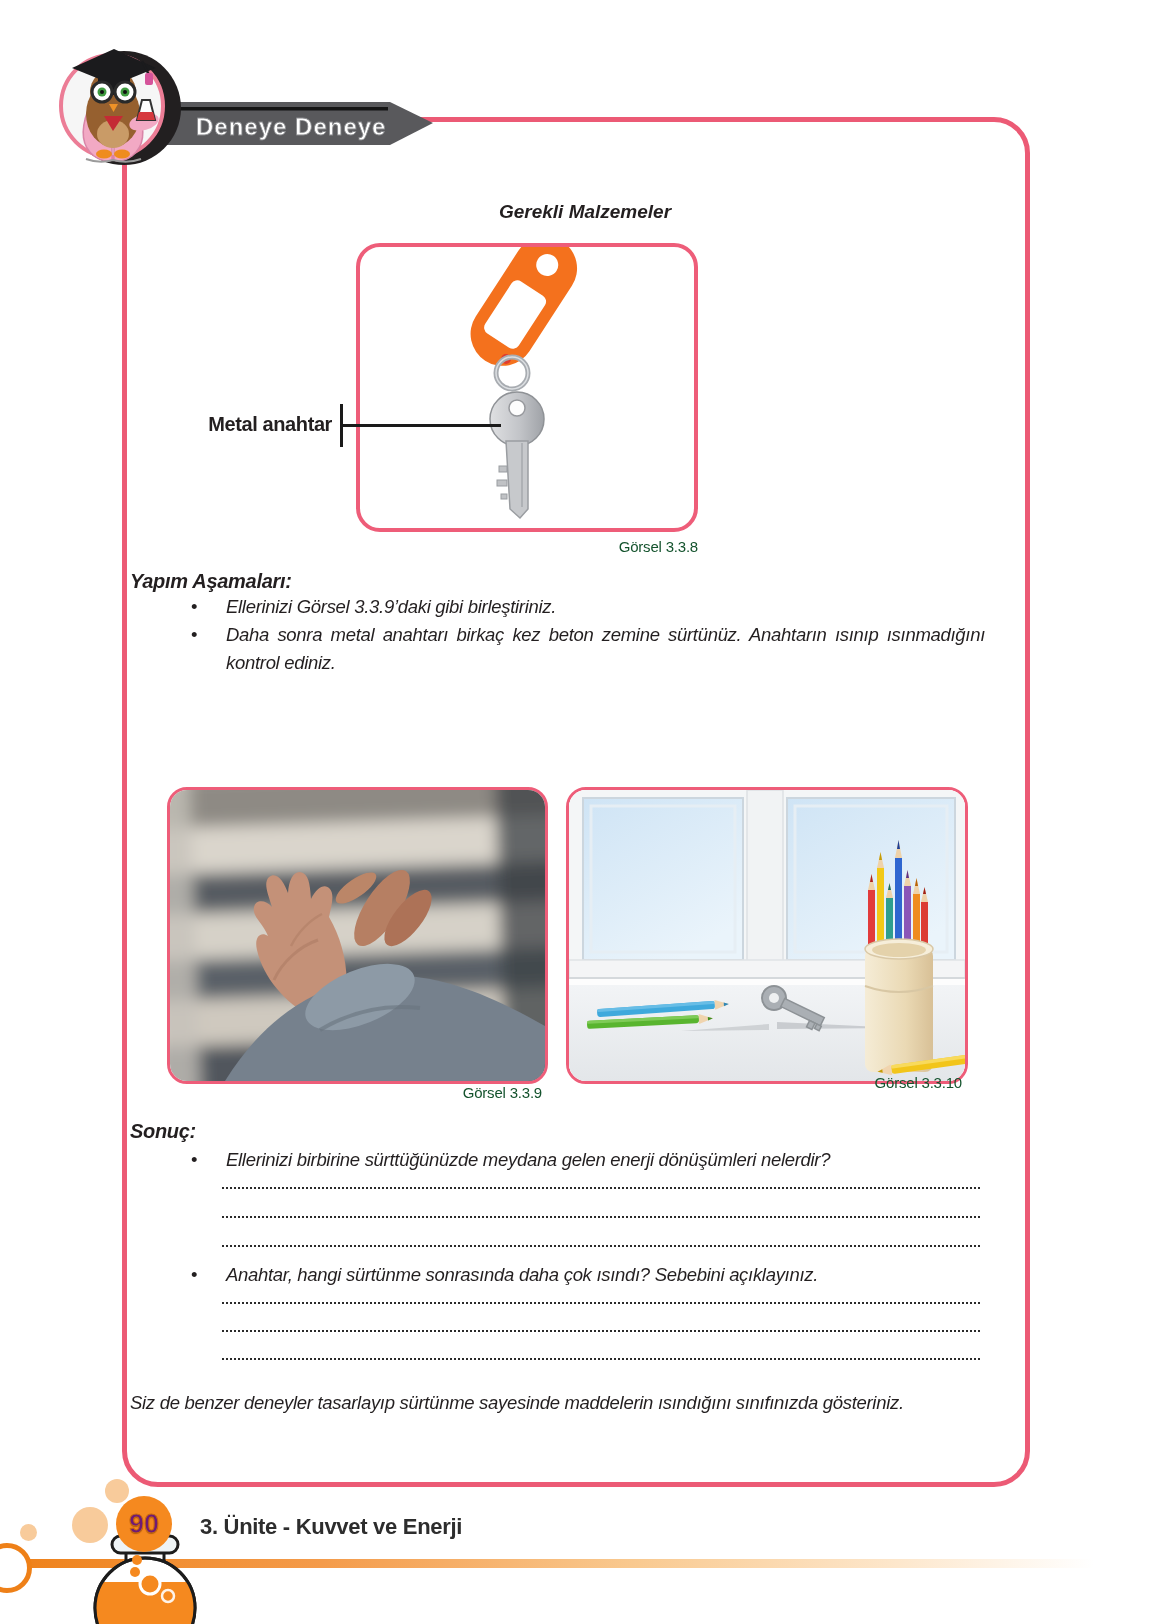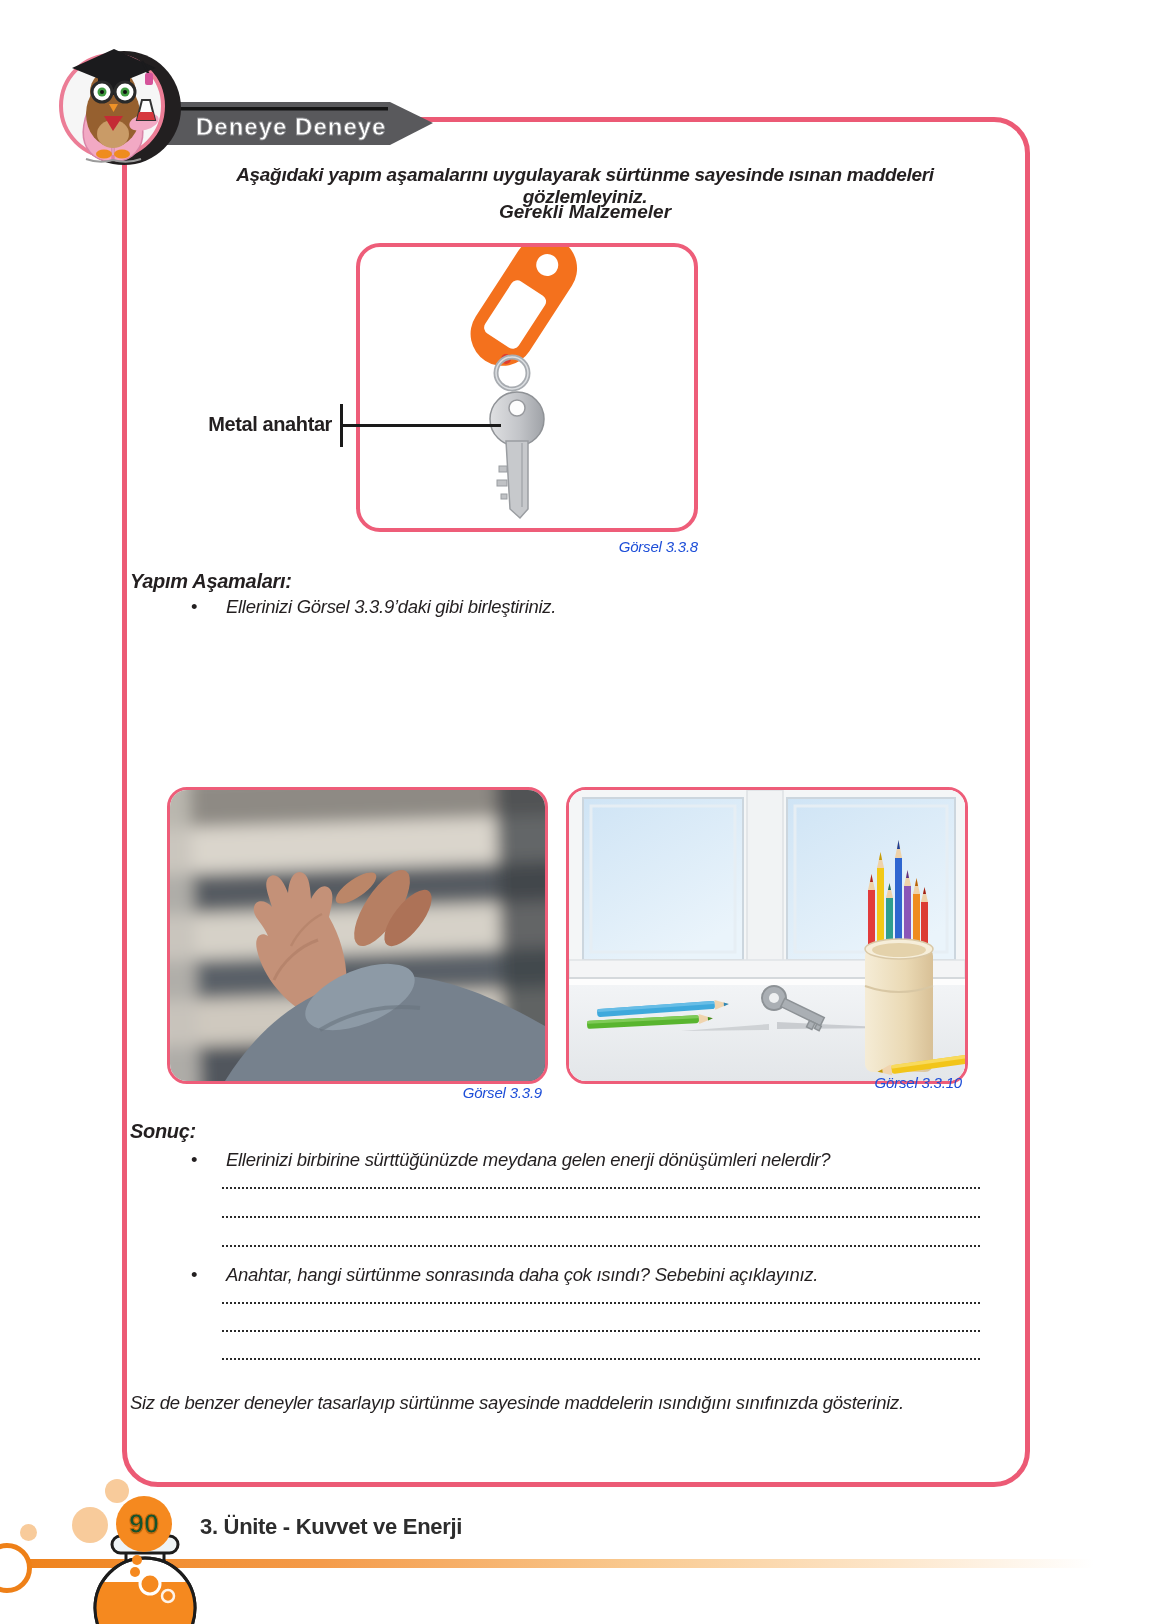--- a/index.html
+++ b/index.html
@@ -15,21 +15,21 @@
   .owl{left:50px;top:28px;width:136px;height:156px;z-index:7;}
 
   .intro{left:175px;top:164px;width:820px;text-align:center;font-size:19px;font-weight:bold;font-style:italic;letter-spacing:-0.3px;z-index:3;}
   .materials-title{left:175px;top:201px;width:820px;text-align:center;font-size:19px;font-weight:bold;font-style:italic;z-index:3;}
 
   .fig-key{left:356px;top:243px;width:334px;height:281px;border:4px solid #ee5d79;border-radius:24px;background:#fff;z-index:2;}
   .material-label{left:198px;top:413px;width:134px;text-align:right;font-size:20px;font-weight:bold;letter-spacing:-0.4px;z-index:4;}
   .pointer-tick{left:340px;top:404px;width:3px;height:43px;background:#1a1a1a;z-index:4;}
   .pointer-line{left:343px;top:424px;width:158px;height:3px;background:#1a1a1a;z-index:4;}
 
-  .caption{font-size:15px;font-style:italic;color:#1d4ed8;letter-spacing:-0.2px;}
+  .caption{font-size:15px;color:#14532d;letter-spacing:-0.2px;}
   .cap-1{left:356px;top:538px;width:342px;text-align:right;}
   .cap-2{left:167px;top:1084px;width:375px;text-align:right;}
   .cap-3{left:566px;top:1074px;width:396px;text-align:right;}
 
   .section-title{font-size:20px;font-weight:bold;font-style:italic;letter-spacing:-0.3px;}
   .steps-title{left:130px;top:570px;}
   .result-title{left:130px;top:1120px;}
 
   .list{left:185px;width:800px;font-size:18.5px;font-style:italic;letter-spacing:-0.3px;line-height:28px;}
   .steps-list{top:593px;}
@@ -53,21 +53,21 @@
   
   .footer-line{left:0;top:1559px;width:1151px;height:9px;z-index:1;
     background:linear-gradient(to right,#ee8018 0%,#f49b4a 28%,#f9c98f 55%,#fde7cc 78%,rgba(255,255,255,0) 95%);}
   .ring-left{left:-18px;top:1543px;width:40px;height:40px;border:5px solid #ee8018;background:#fff;border-radius:50%;z-index:3;}
   .deco{background:#f8cb9b;border-radius:50%;z-index:2;}
   .deco-a{left:105px;top:1479px;width:24px;height:24px;}
   .deco-b{left:72px;top:1507px;width:36px;height:36px;}
   .deco-c{left:20px;top:1524px;width:17px;height:17px;}
   .flask{left:80px;top:1512px;width:130px;height:112px;z-index:4;}
   .page-badge{left:116px;top:1496px;width:56px;height:56px;border-radius:50%;background:#f5891f;z-index:5;
-    display:flex;align-items:center;justify-content:center;color:#14532d;font-weight:bold;font-size:27px;
+    display:flex;align-items:center;justify-content:center;color:#701a75;font-weight:bold;font-size:27px;
     -webkit-text-stroke:1px #c96a0c;text-shadow:0 1px 1px #a95806;}
   .unit-title{left:200px;top:1514px;font-size:22px;font-weight:bold;color:#2d2d2d;letter-spacing:-0.3px;z-index:5;}
 </style>
 </head>
 <body>
 
 <div class="page">
 
   <div class="abs main-box"></div>
 
@@ -103,21 +103,20 @@
       <polygon points="54,88 73,88 63,103" fill="#c42b35"></polygon>
       <ellipse cx="94" cy="94" rx="15" ry="8" fill="#f2a9c4" transform="rotate(-15 94 94)"></ellipse>
       <polygon points="92,72 100,72 105,92 87,92" fill="#fdfdfd" stroke="#333" stroke-width="2"></polygon>
       <polygon points="89,84 103,84 105,92 87,92" fill="#d6383e"></polygon>
       <ellipse cx="54" cy="126" rx="8" ry="4.5" fill="#ef8c1f"></ellipse>
       <ellipse cx="72" cy="126" rx="8" ry="4.5" fill="#ef8c1f"></ellipse>
       <path d="M36,131 q14,5 27,1 q14,4 28,-1" stroke="#9b9b9b" stroke-width="2" fill="none"></path>
     </svg>
   </div>
 
-  <div class="abs intro">Aşağıdaki yapım aşamalarını uygulayarak sürtünme sayesinde ısınan maddeleri gözlemleyiniz.</div>
   <div class="abs materials-title">Gerekli Malzemeler</div>
 
   <div class="abs fig-key">
     <svg width="334" height="281" viewBox="0 0 334 281">
       <defs>
         <linearGradient id="silver" x1="0" y1="0" x2="1" y2="0">
           <stop offset="0" stop-color="#dfe0e2"></stop>
             <stop offset="0.55" stop-color="#c2c4c8"></stop>
             <stop offset="1" stop-color="#9fa2a7"></stop>
         </linearGradient>
@@ -142,20 +141,24 @@
   <div class="abs material-label">Metal anahtar</div>
   <div class="abs pointer-tick"></div>
   <div class="abs pointer-line"></div>
   <div class="abs caption cap-1">Görsel 3.3.8</div>
 
   <div class="abs section-title steps-title">Yapım Aşamaları:</div>
   <div class="abs list steps-list">
     <div class="li">
         <span class="bullet"></span>
         <span class="btxt">Ellerinizi Görsel 3.3.9’daki gibi birleştiriniz.</span>
+      </div>
+    <div class="li">
+        <span class="bullet"></span>
+        <span class="btxt just">Daha sonra metal anahtarı birkaç kez beton zemine sürtünüz. Anahtarın ısınıp ısınmadığını kontrol ediniz.</span>
       </div>
   </div>
 
   <div class="abs photo photo-hands">
     <svg width="375" height="291" viewBox="0 0 375 291">
       <defs>
           <filter id="blur1" x="-20%" y="-20%" width="140%" height="140%">
             <feGaussianBlur stdDeviation="8"></feGaussianBlur>
           </filter>
         </defs>

